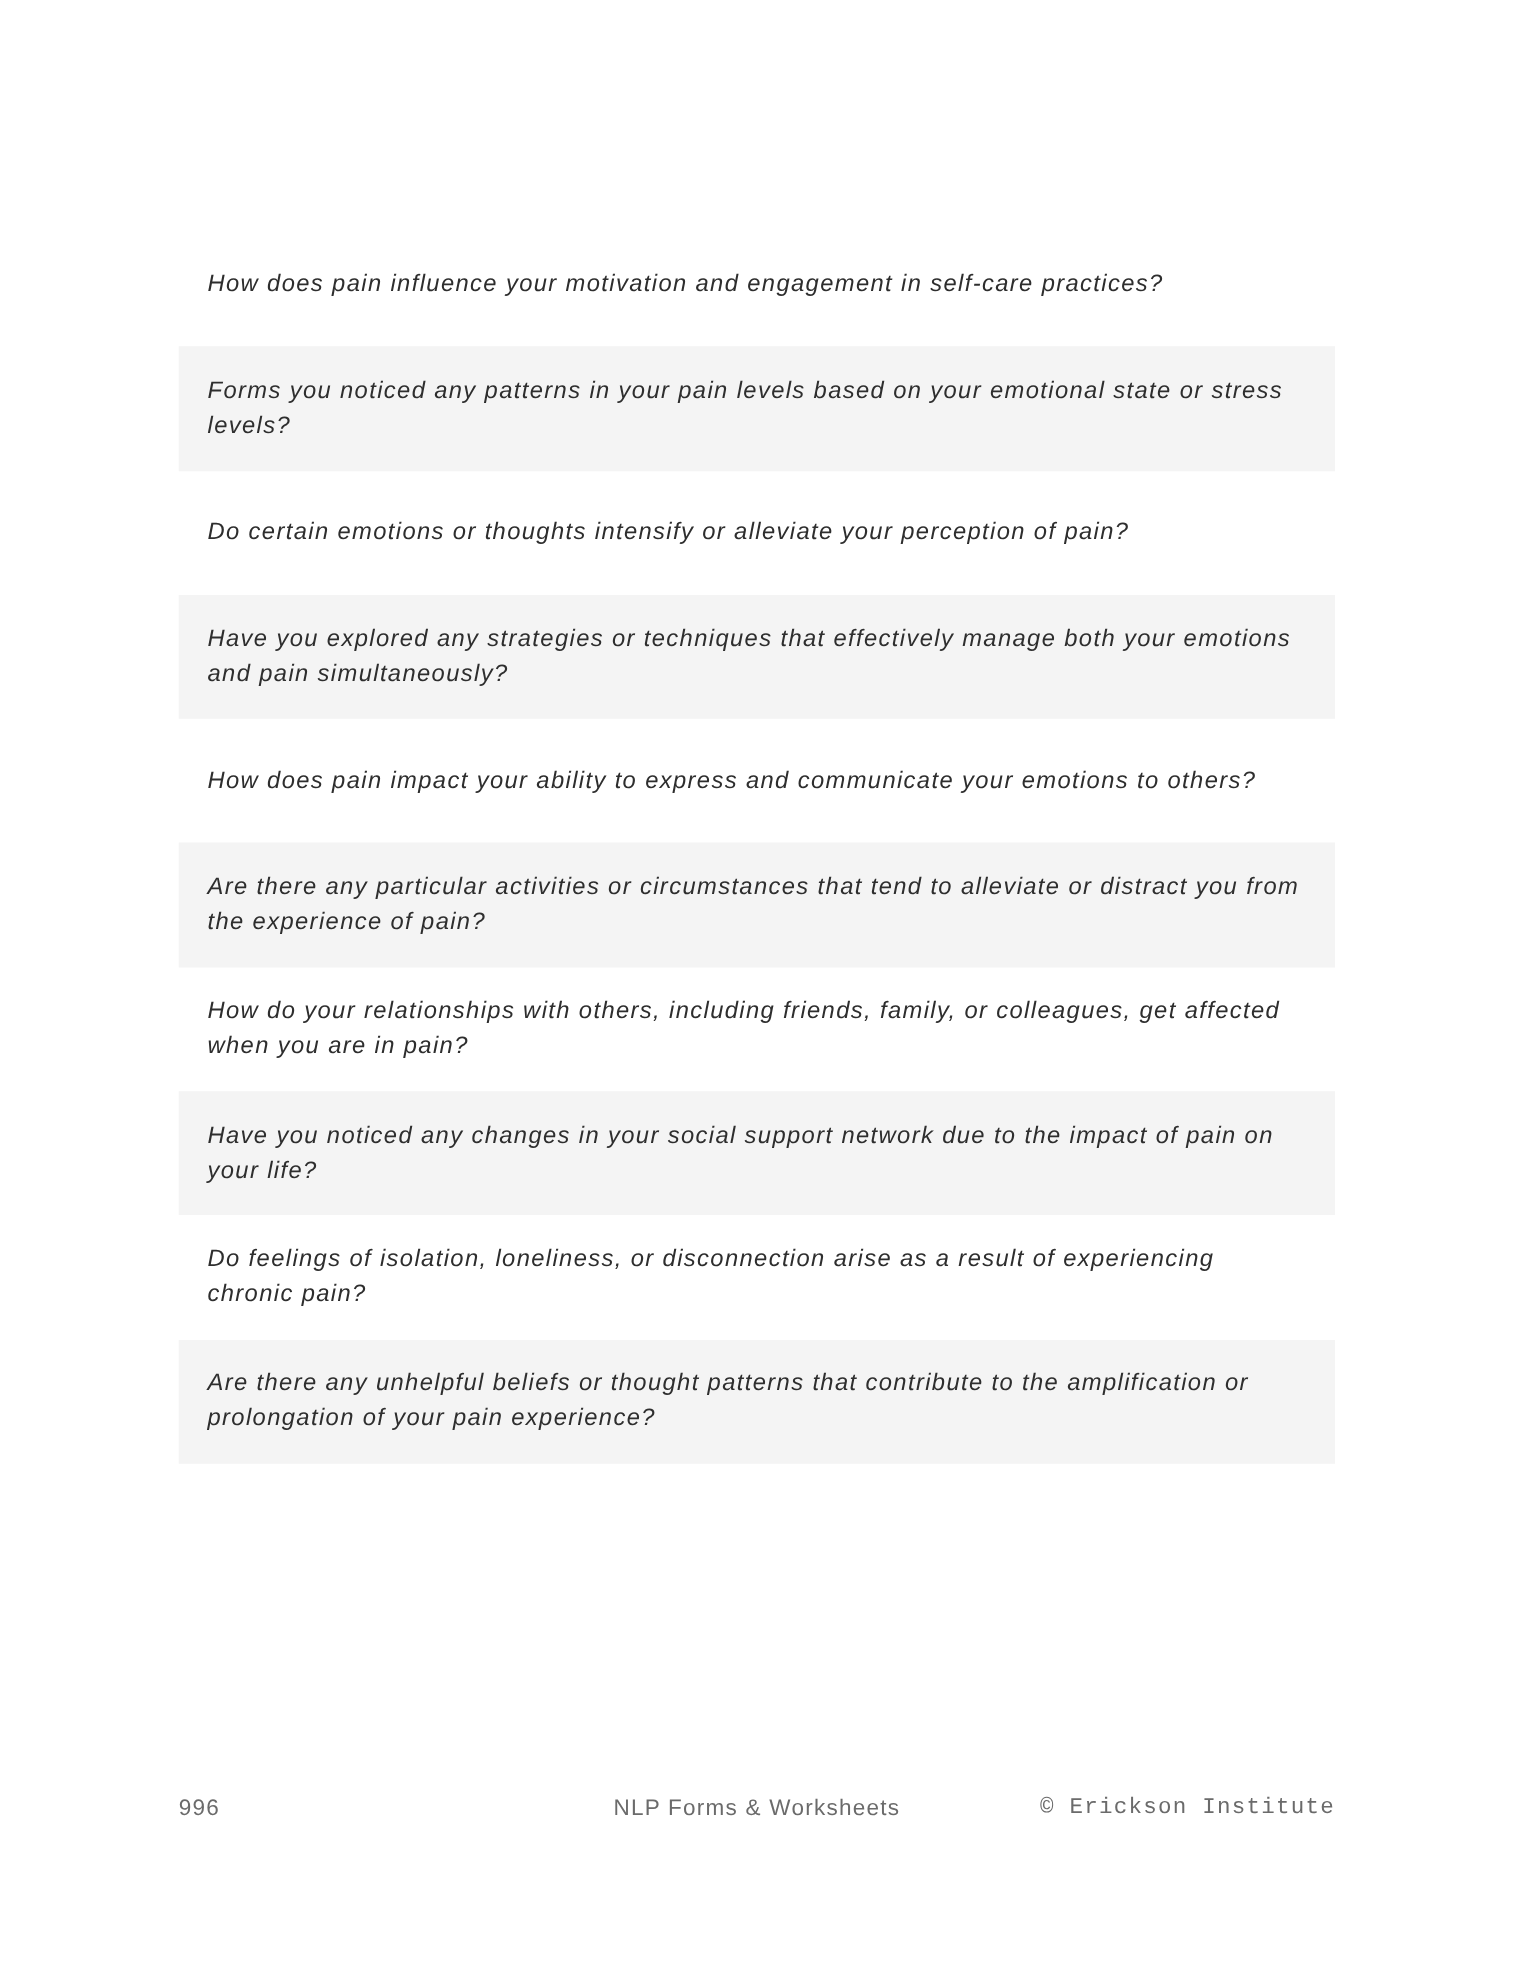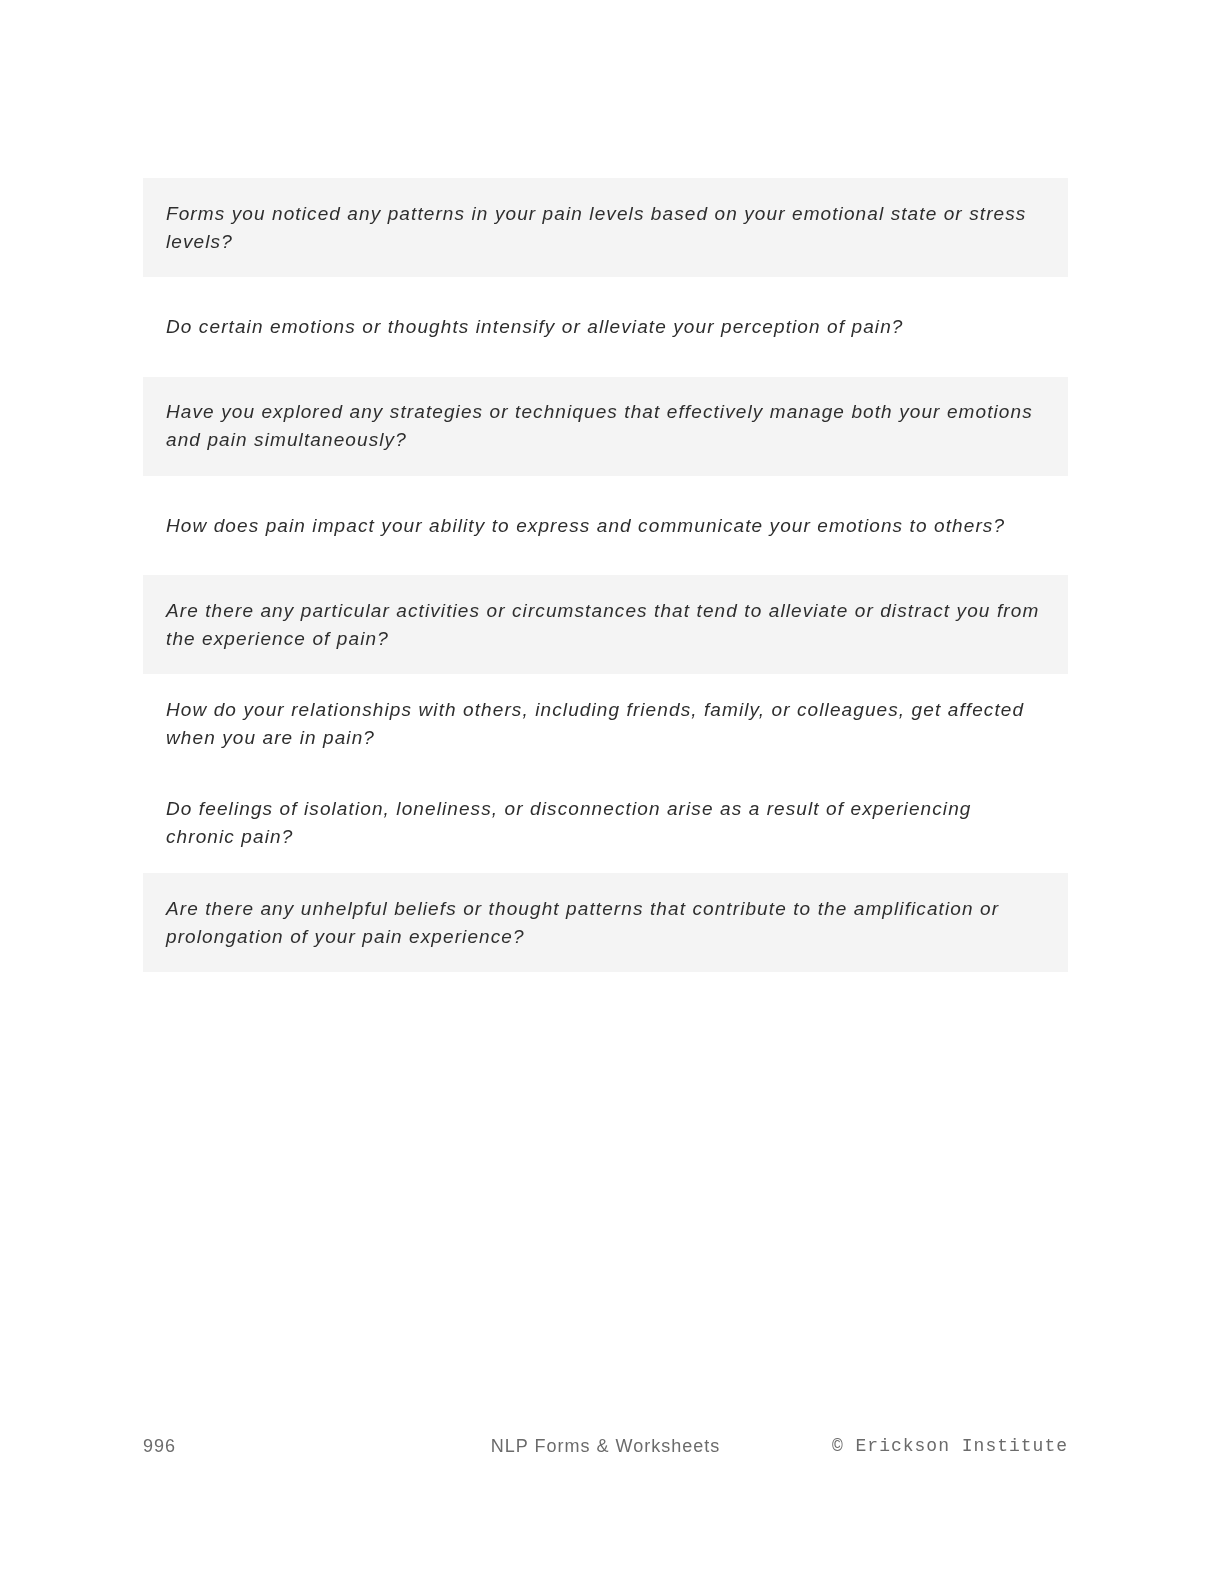--- a/index.html
+++ b/index.html
@@ -10,38 +10,44 @@
     .row span { font-style:italic; font-size:19px; line-height:28px; letter-spacing:1.1px; color:#2e2e2e; }
     .footer { position:absolute; top:1436px; left:143px; width:925px; height:24px; font-size:18px; letter-spacing:1px; color:#6b6b6b; }
     .footer .pg { position:absolute; left:0; }
     .footer .mid { position:absolute; left:0; right:0; text-align:center; }
     .footer .right { position:absolute; right:0;font-family:Liberation Mono, monospace; }
   </style>
 </head>
 <body>
 
 <div class="table">
+  <div class="row">
+      <span>How does pain influence your motivation and engagement in self-care practices?</span>
+    </div>
   <div class="row shaded">
       <span>Forms you noticed any patterns in your pain levels based on your emotional state or stress levels?</span>
     </div>
   <div class="row">
       <span>Do certain emotions or thoughts intensify or alleviate your perception of pain?</span>
     </div>
   <div class="row shaded">
       <span>Have you explored any strategies or techniques that effectively manage both your emotions and pain simultaneously?</span>
     </div>
   <div class="row">
       <span>How does pain impact your ability to express and communicate your emotions to others?</span>
     </div>
   <div class="row shaded">
       <span>Are there any particular activities or circumstances that tend to alleviate or distract you from the experience of pain?</span>
     </div>
   <div class="row">
       <span>How do your relationships with others, including friends, family, or colleagues, get affected when you are in pain?</span>
     </div>
+  <div class="row shaded">
+      <span>Have you noticed any changes in your social support network due to the impact of pain on your life?</span>
+    </div>
   <div class="row">
       <span>Do feelings of isolation, loneliness, or disconnection arise as a result of experiencing chronic pain?</span>
     </div>
   <div class="row shaded">
       <span>Are there any unhelpful beliefs or thought patterns that contribute to the amplification or prolongation of your pain experience?</span>
     </div>
 </div>
 
 <div class="footer">
   <span class="pg">996</span>

